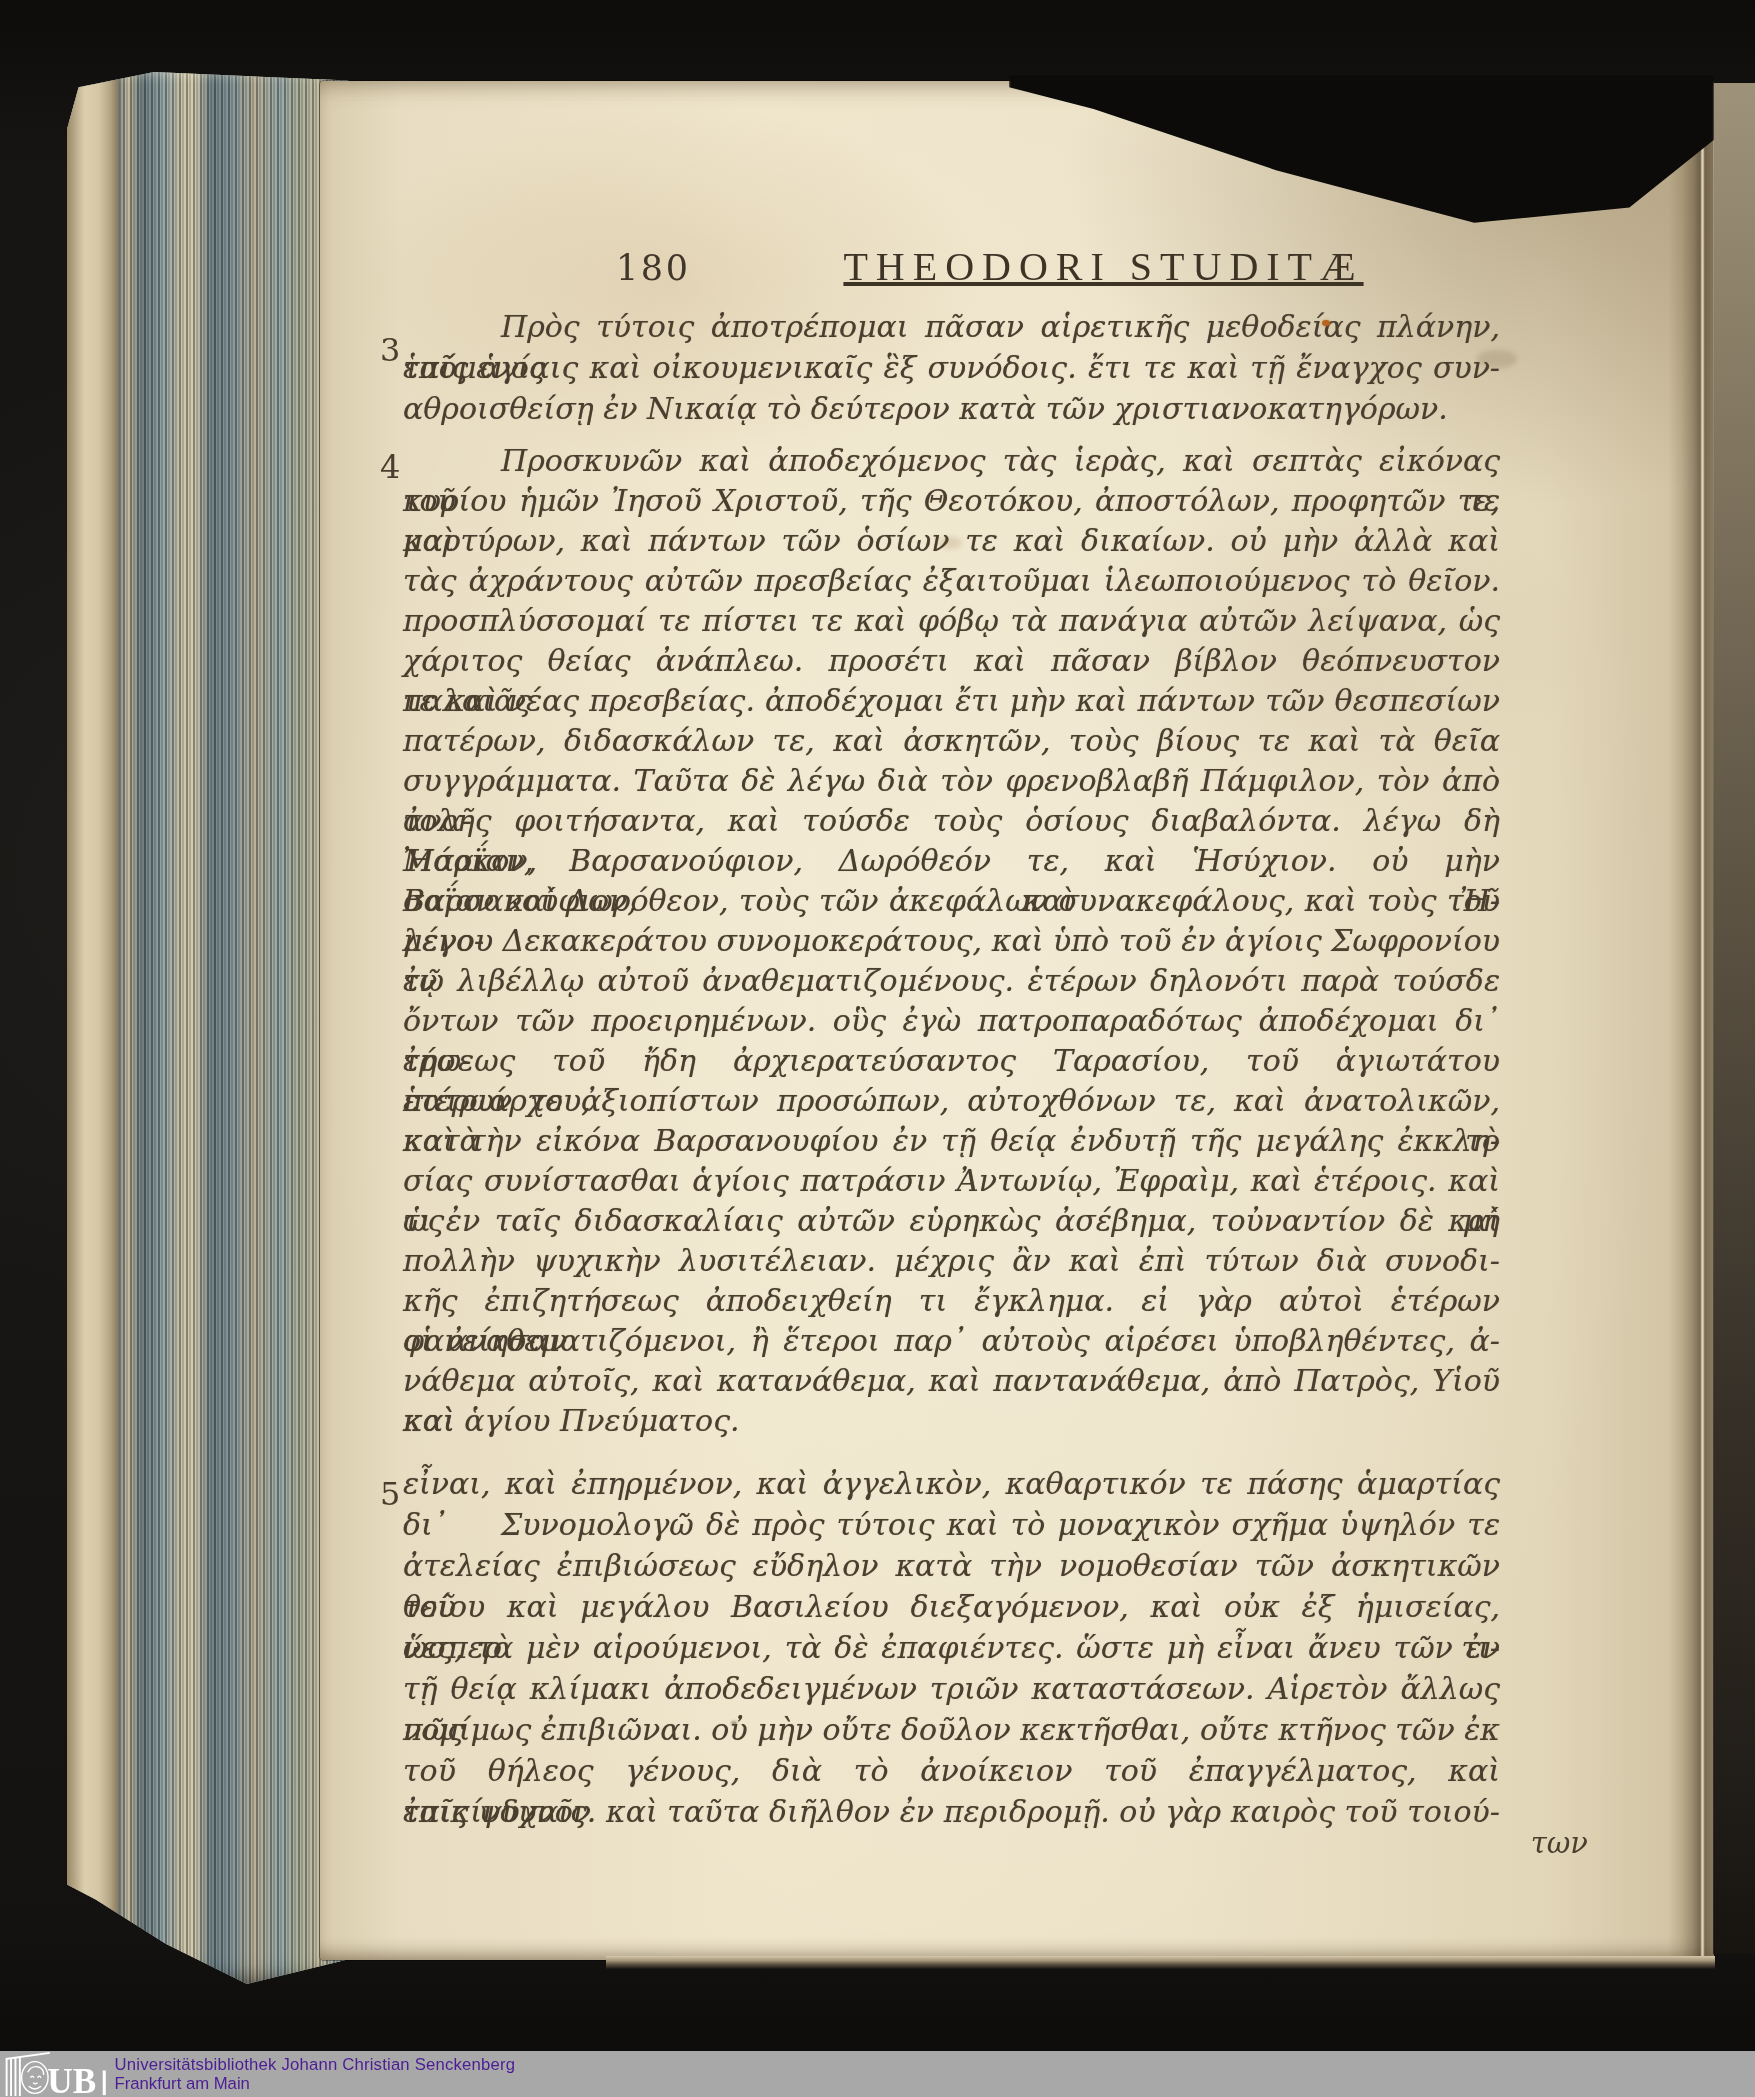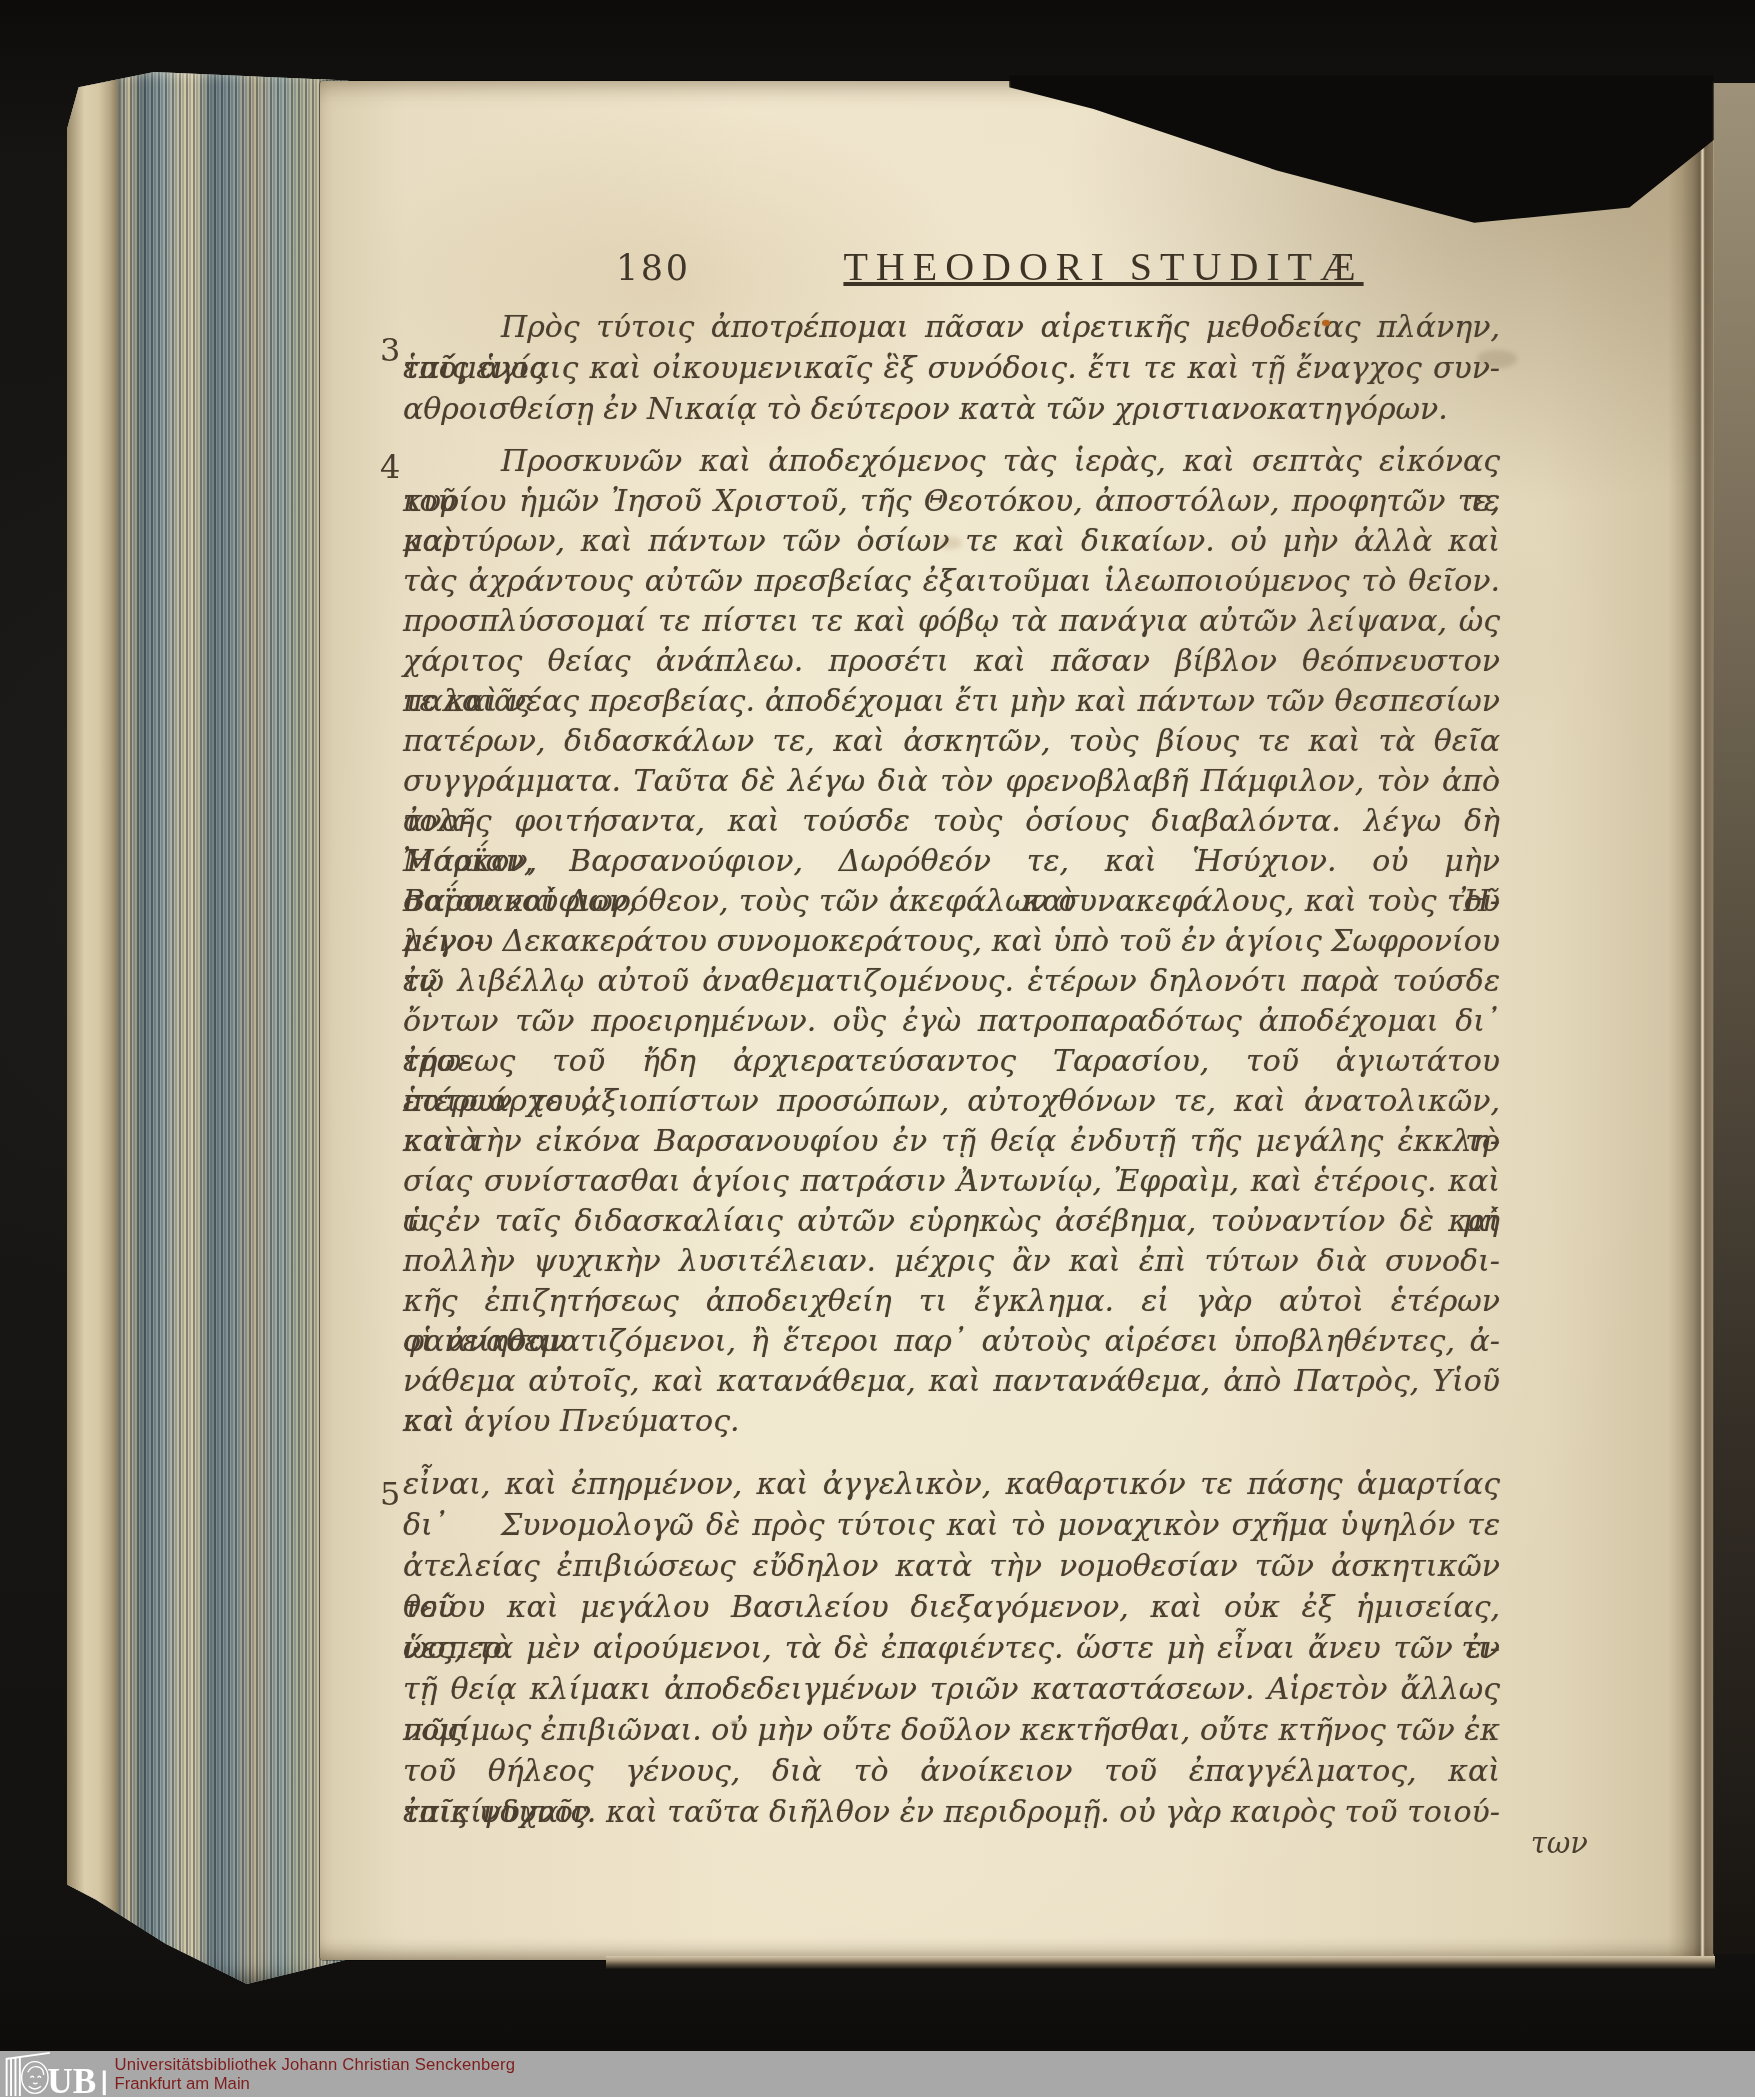--- a/index.html
+++ b/index.html
@@ -67,21 +67,21 @@
   
   .speck{position:absolute;border-radius:50%;}
   .speck.s1{left:1002px;top:239px;width:8px;height:6.1px;background:#b5651d;box-shadow:0 0 2.6px rgba(181,101,29,.6);}
   .speck.s2{left:1157px;top:269px;width:40px;height:17.6px;background:rgba(100,80,50,.18);filter:blur(2.6px);}
   .speck.s3{left:411px;top:1640px;width:6.1px;height:4.4px;background:rgba(90,70,45,.5);filter:blur(0.9px);}
   .speck.s4{left:619px;top:456px;width:23px;height:12.3px;background:rgba(120,85,40,.16);filter:blur(2.6px);}
   
   .wm-bar{position:absolute;left:0;bottom:0;width:1756px;height:46px;background:#a8a8a8;
     display:flex;align-items:center;font-family:"Liberation Sans", sans-serif;margin-top:36px;}
   .wm-logo{flex:0 0 auto;margin-left:3.5px;width:104px;height:46px;}
-  .wm-text{margin-left:7px;color:#7f1d1d;font-size:16.7px;line-height:19.3px;}
+  .wm-text{margin-left:7px;color:#4c1d95;font-size:16.7px;line-height:19.3px;}
   .wm-text .l1{letter-spacing:0.2px;}
 </style>
 </head>
 <body>
 
 <div class="stage">
 
   <div class="fore-edge">
     <div class="cover-strip"></div>
   </div>

